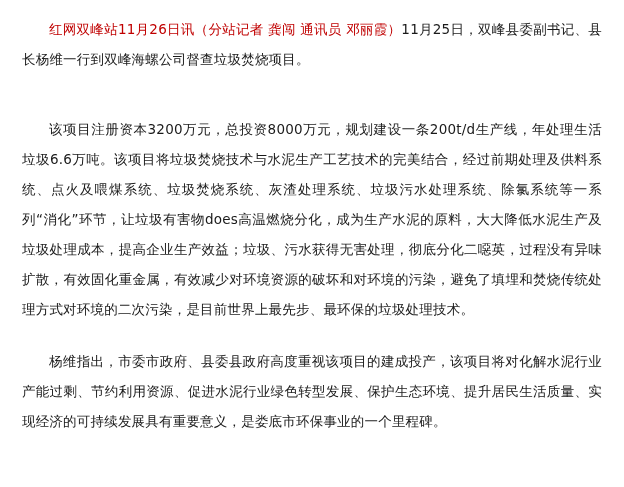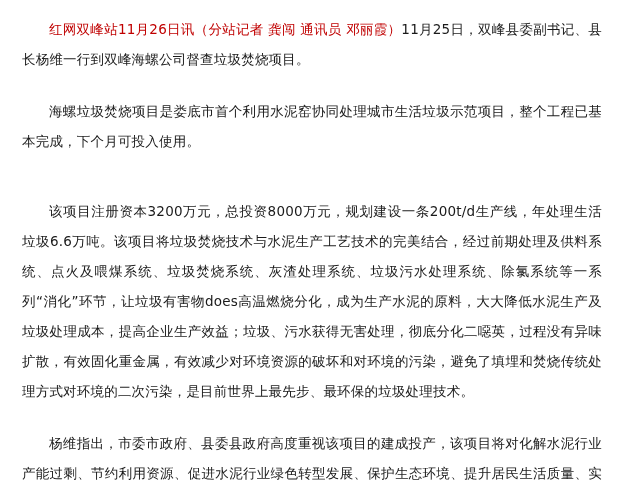--- a/index.html
+++ b/index.html
@@ -43,19 +43,18 @@
 </style>
 </head>
 <body>
 
 <div class="page">
 
   <p class="para indent p-first">
     <span class="lead">红网双峰站11月26日讯（分站记者 龚闯 通讯员 邓丽霞）</span><span>11月25日，双峰县委副书记、县长杨维一行到双峰海螺公司督查垃圾焚烧项目。</span>
   </p>
 
-  <p class="para indent p-second">海螺垃圾焚烧项目是娄底市首个利用水泥窑协同处理城市生活垃圾示范项目，整个工程已基本完成，下个月可投入使用。</p>
 
   <p class="para indent p-third">该项目注册资本3200万元，总投资8000万元，规划建设一条200t/d生产线，年处理生活垃圾6.6万吨。该项目将垃圾焚烧技术与水泥生产工艺技术的完美结合，经过前期处理及供料系统、点火及喂煤系统、垃圾焚烧系统、灰渣处理系统、垃圾污水处理系统、除氯系统等一系列“消化”环节，让垃圾有害物does高温燃烧分化，成为生产水泥的原料，大大降低水泥生产及垃圾处理成本，提高企业生产效益；垃圾、污水获得无害处理，彻底分化二噁英，过程没有异味扩散，有效固化重金属，有效减少对环境资源的破坏和对环境的污染，避免了填埋和焚烧传统处理方式对环境的二次污染，是目前世界上最先步、最环保的垃圾处理技术。</p>
 
   <p class="para indent p-fourth">杨维指出，市委市政府、县委县政府高度重视该项目的建成投产，该项目将对化解水泥行业产能过剩、节约利用资源、促进水泥行业绿色转型发展、保护生态环境、提升居民生活质量、实现经济的可持续发展具有重要意义，是娄底市环保事业的一个里程碑。</p>
 
 </div>
 
 </body></html>

